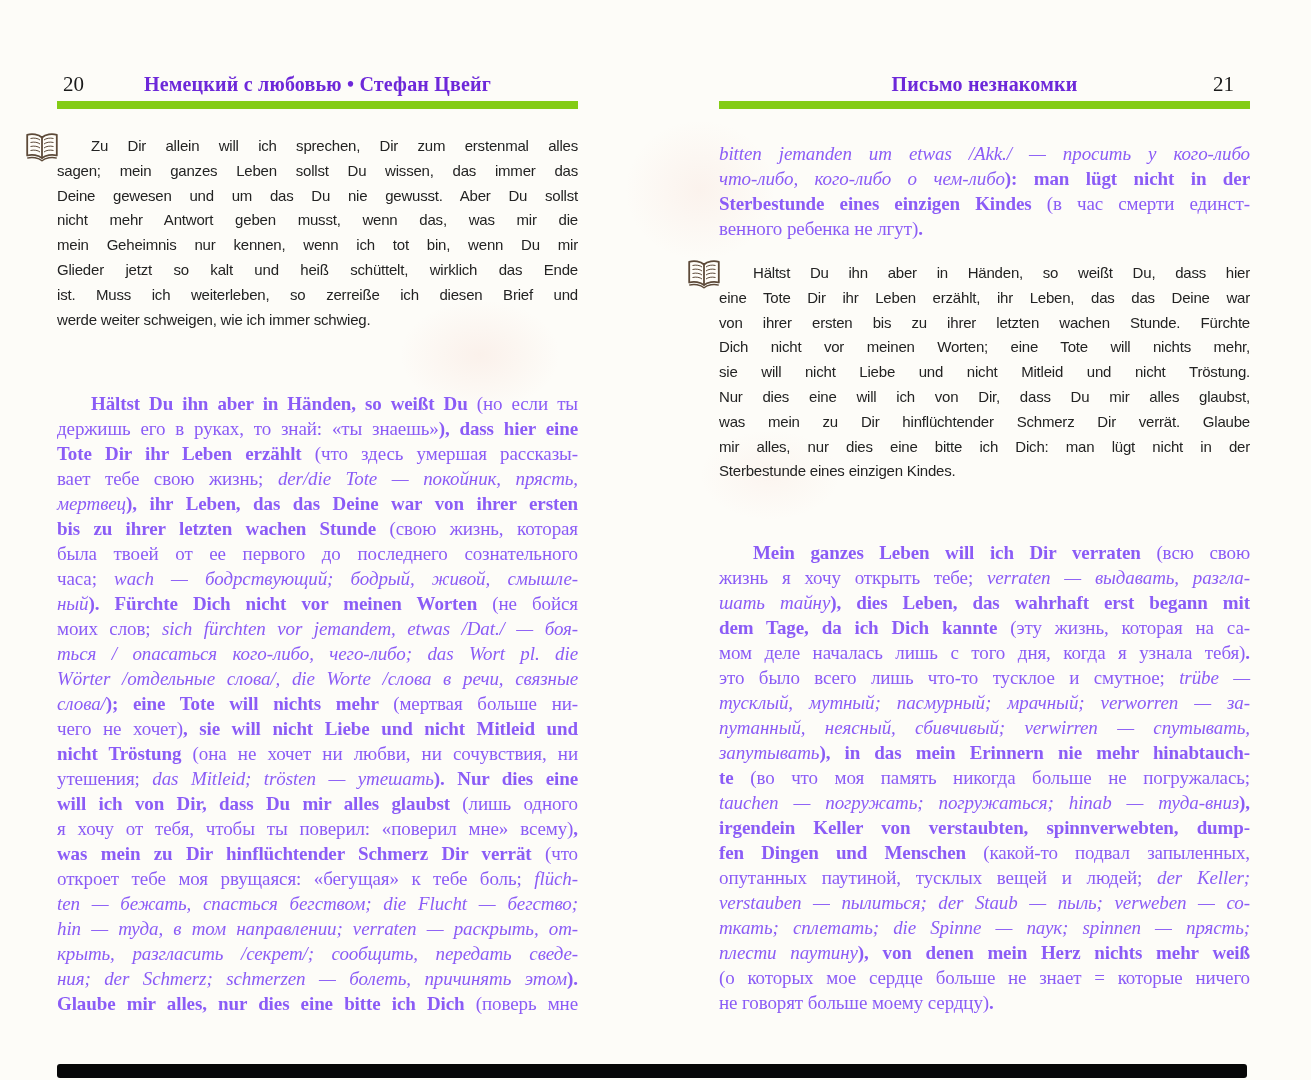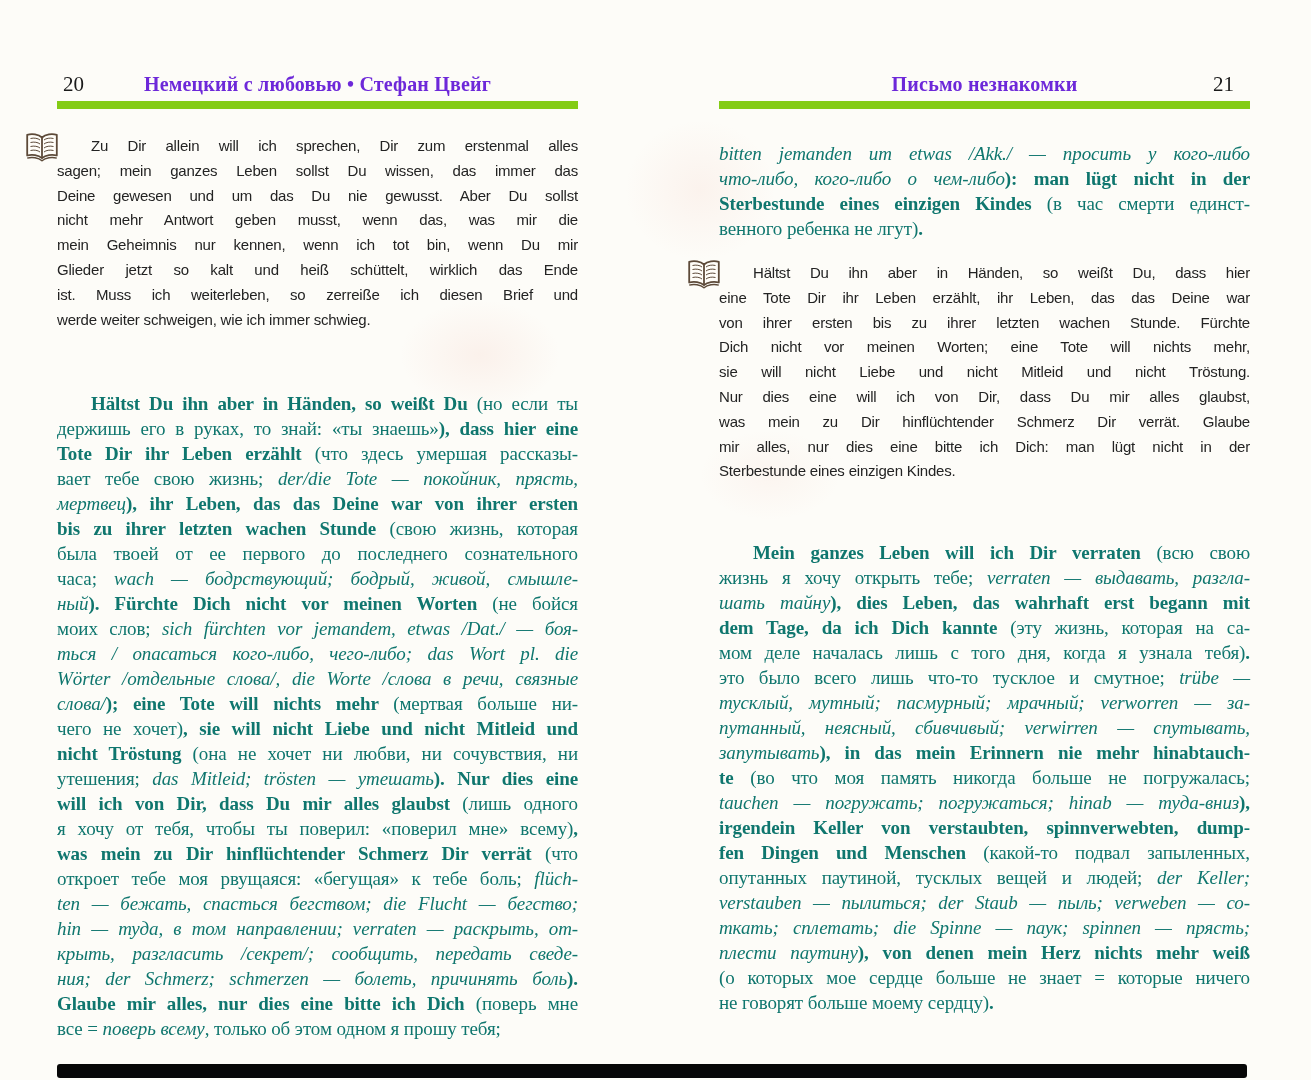--- a/index.html
+++ b/index.html
@@ -25,21 +25,21 @@
   .content{position:relative;}
   .para{position:relative;}
   .para .line{
     text-align:justify;
     text-align-last:justify;
   }
   .para .line.last{text-align-last:left;}
   .para .line.indent{text-indent:34px;}
   .para.serif .line{
     font-family:"Liberation Serif",serif;
-    font-size:19px;line-height:25px;letter-spacing:-0.1px;color:#0f766e;
+    font-size:19px;line-height:25px;letter-spacing:-0.1px;color:#8b5cf6;
   }
   .para.sans .line{
     font-family:"Liberation Sans",sans-serif;
     font-size:15px;line-height:24.8px;letter-spacing:-0.2px;color:#232323;
   }
   .seg-b{font-weight:700;}
   .seg-i{font-style:italic;}
   .seg-n{font-weight:400;font-style:normal;}
   .pmark{position:absolute;left:-33px;top:-2px;width:36px;height:30px;}
   .scan-bar{
@@ -101,23 +101,22 @@
         <div class="line"><span class="seg-n">чего не хочет)</span><span class="seg-b">, sie will nicht Liebe und nicht Mitleid und</span></div>
         <div class="line"><span class="seg-b">nicht Tröstung </span><span class="seg-n">(она не хочет ни любви, ни сочувствия, ни</span></div>
         <div class="line"><span class="seg-n">утешения; </span><span class="seg-i">das Mitleid; trösten — утешать</span><span class="seg-b">). Nur dies eine</span></div>
         <div class="line"><span class="seg-b">will ich von Dir, dass Du mir alles glaubst </span><span class="seg-n">(лишь одного</span></div>
         <div class="line"><span class="seg-n">я хочу от тебя, чтобы ты поверил: «поверил мне» всему)</span><span class="seg-b">,</span></div>
         <div class="line"><span class="seg-b">was mein zu Dir hinflüchtender Schmerz Dir verrät </span><span class="seg-n">(что</span></div>
         <div class="line"><span class="seg-n">откроет тебе моя рвущаяся: «бегущая» к тебе боль; </span><span class="seg-i">flüch-</span></div>
         <div class="line"><span class="seg-i">ten — бежать, спасться бегством; die Flucht — бегство;</span></div>
         <div class="line"><span class="seg-i">hin — туда, в том направлении; verraten — раскрыть, от-</span></div>
         <div class="line"><span class="seg-i">крыть, разгласить /секрет/; сообщить, передать сведе-</span></div>
-        <div class="line"><span class="seg-i">ния; der Schmerz; schmerzen — болеть, причинять боль</span><span class="seg-b">).</span></div>
+        <div class="line"><span class="seg-i">ния; der Schmerz; schmerzen — болеть, причинять этом</span><span class="seg-b">).</span></div>
         <div class="line"><span class="seg-b">Glaube mir alles, nur dies eine bitte ich Dich </span><span class="seg-n">(поверь мне</span></div>
-        <div class="line last"><span class="seg-n">все = </span><span class="seg-i">поверь всему</span><span class="seg-n">, только об этом одном я прошу тебя;</span></div>
       </div>
     </div>
 </section>
 
 <section class="page right">
   <div class="page-header">
     <span class="running-title">Письмо незнакомки</span>
     <span class="pageno pr">21</span>
   </div>
   <div class="content">

